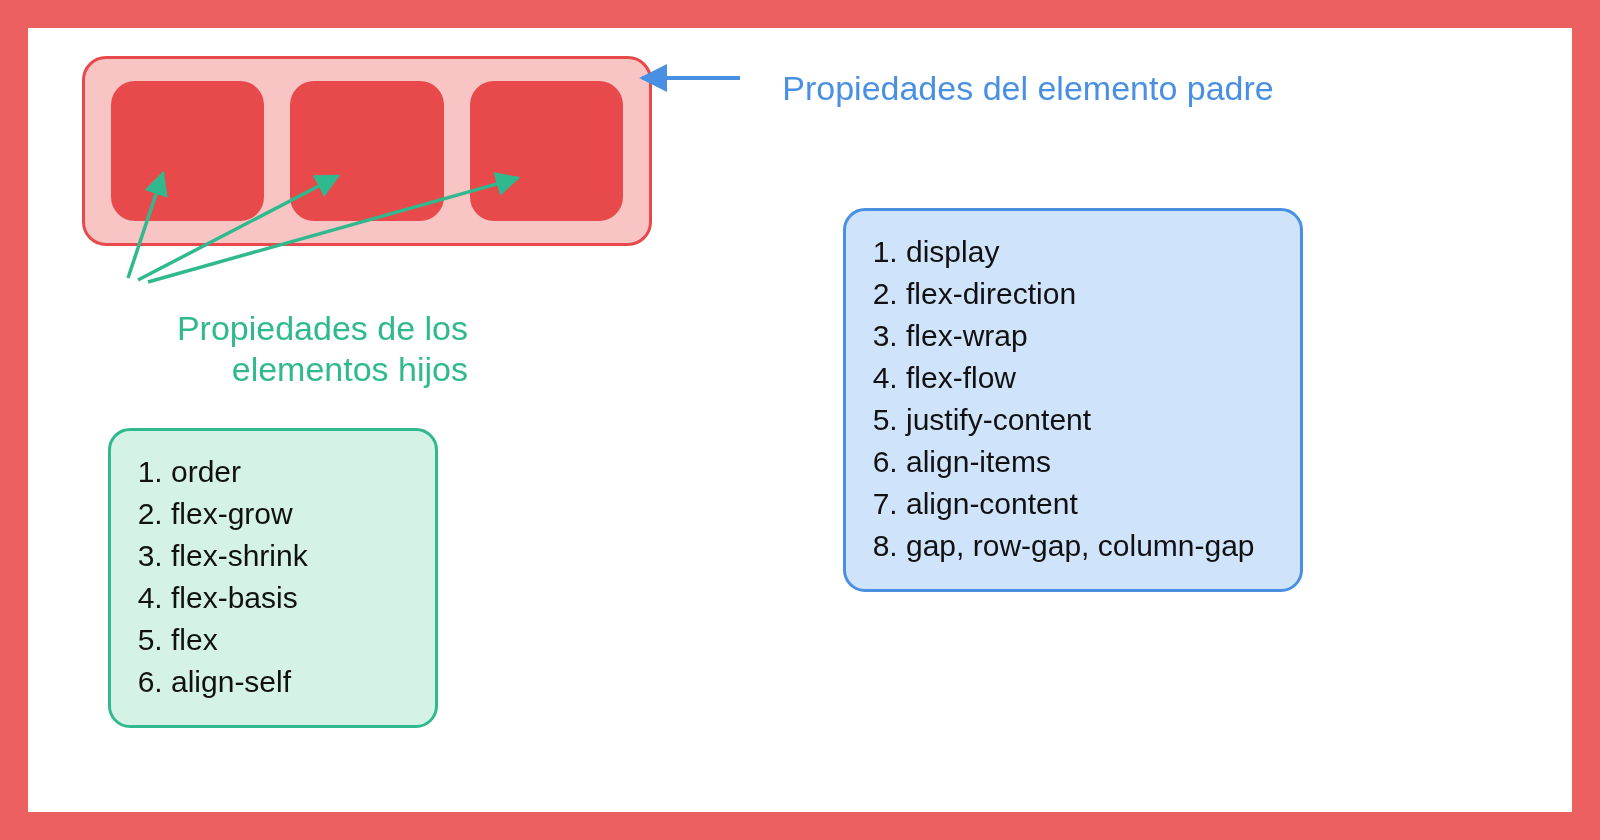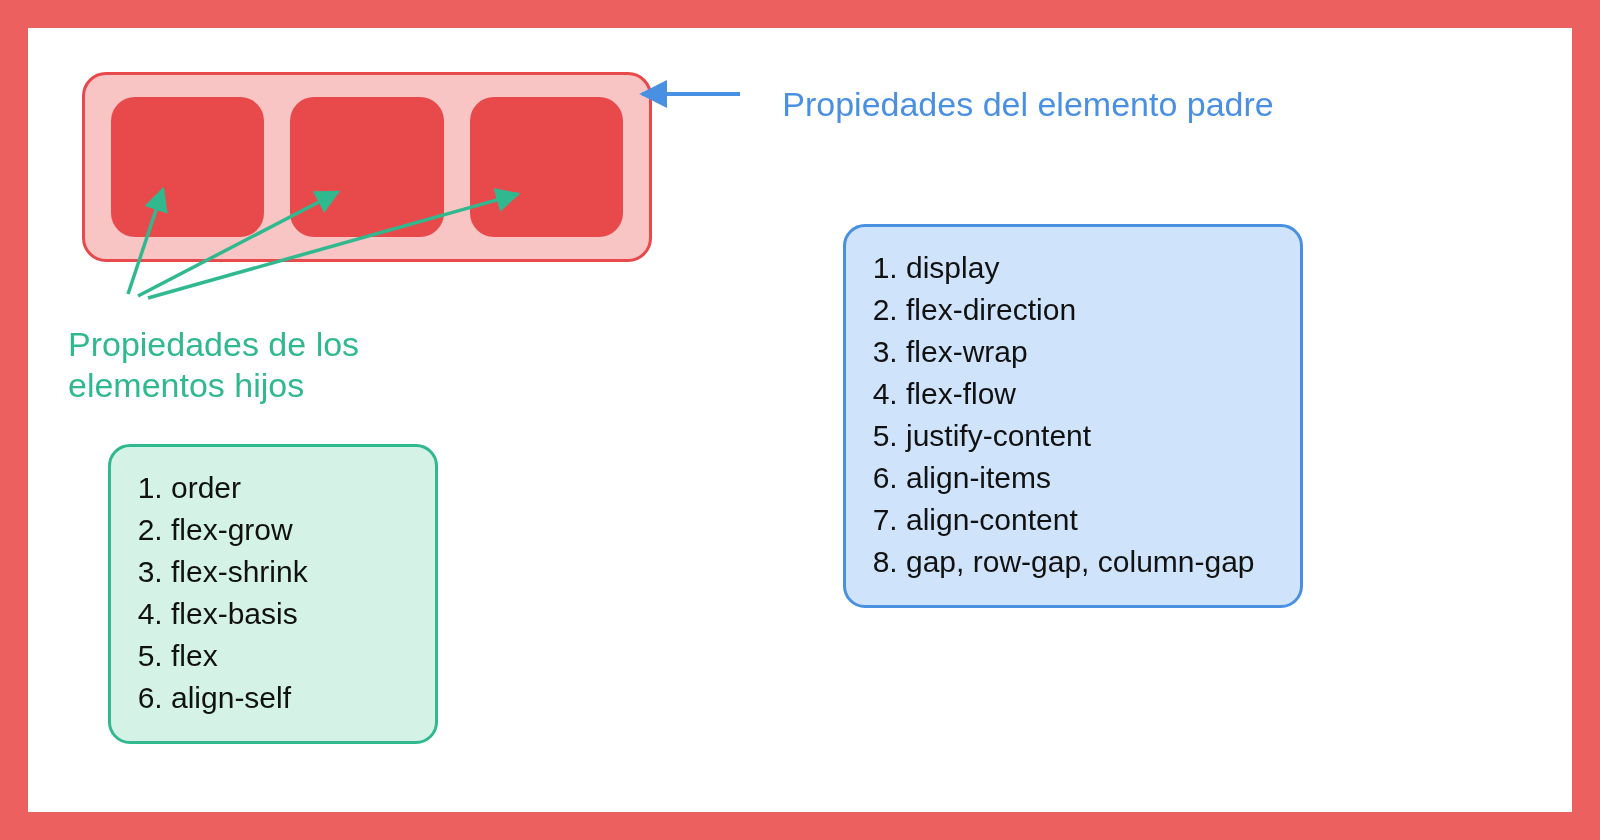--- a/index.html
+++ b/index.html
@@ -12,21 +12,20 @@
   .frame {
     position: absolute;
     inset: 0;
     border: 28px solid #ed6060;
     background: #ffffff;
   }
   .canvas {
     position: relative;
     width: 100%;
     height: 100%;
-    margin-top: 16px;
   }
 
   
   .flex-parent {
     position: absolute;
     left: 54px;
     top: 28px;
     width: 570px;
     height: 190px;
     background: #f9c4c4;
@@ -55,21 +54,21 @@
     text-align: center;
   }
   .label-children {
     position: absolute;
     left: 40px;
     top: 280px;
     width: 400px;
     color: #30b98f;
     font-size: 34px;
     line-height: 1.2;
-    text-align: left;
+    text-align: right;
   }
 
   
   .box {
     position: absolute;
     border-radius: 22px;
     padding: 20px 28px 22px 48px;
   }
   .box-children {
     left: 80px;

